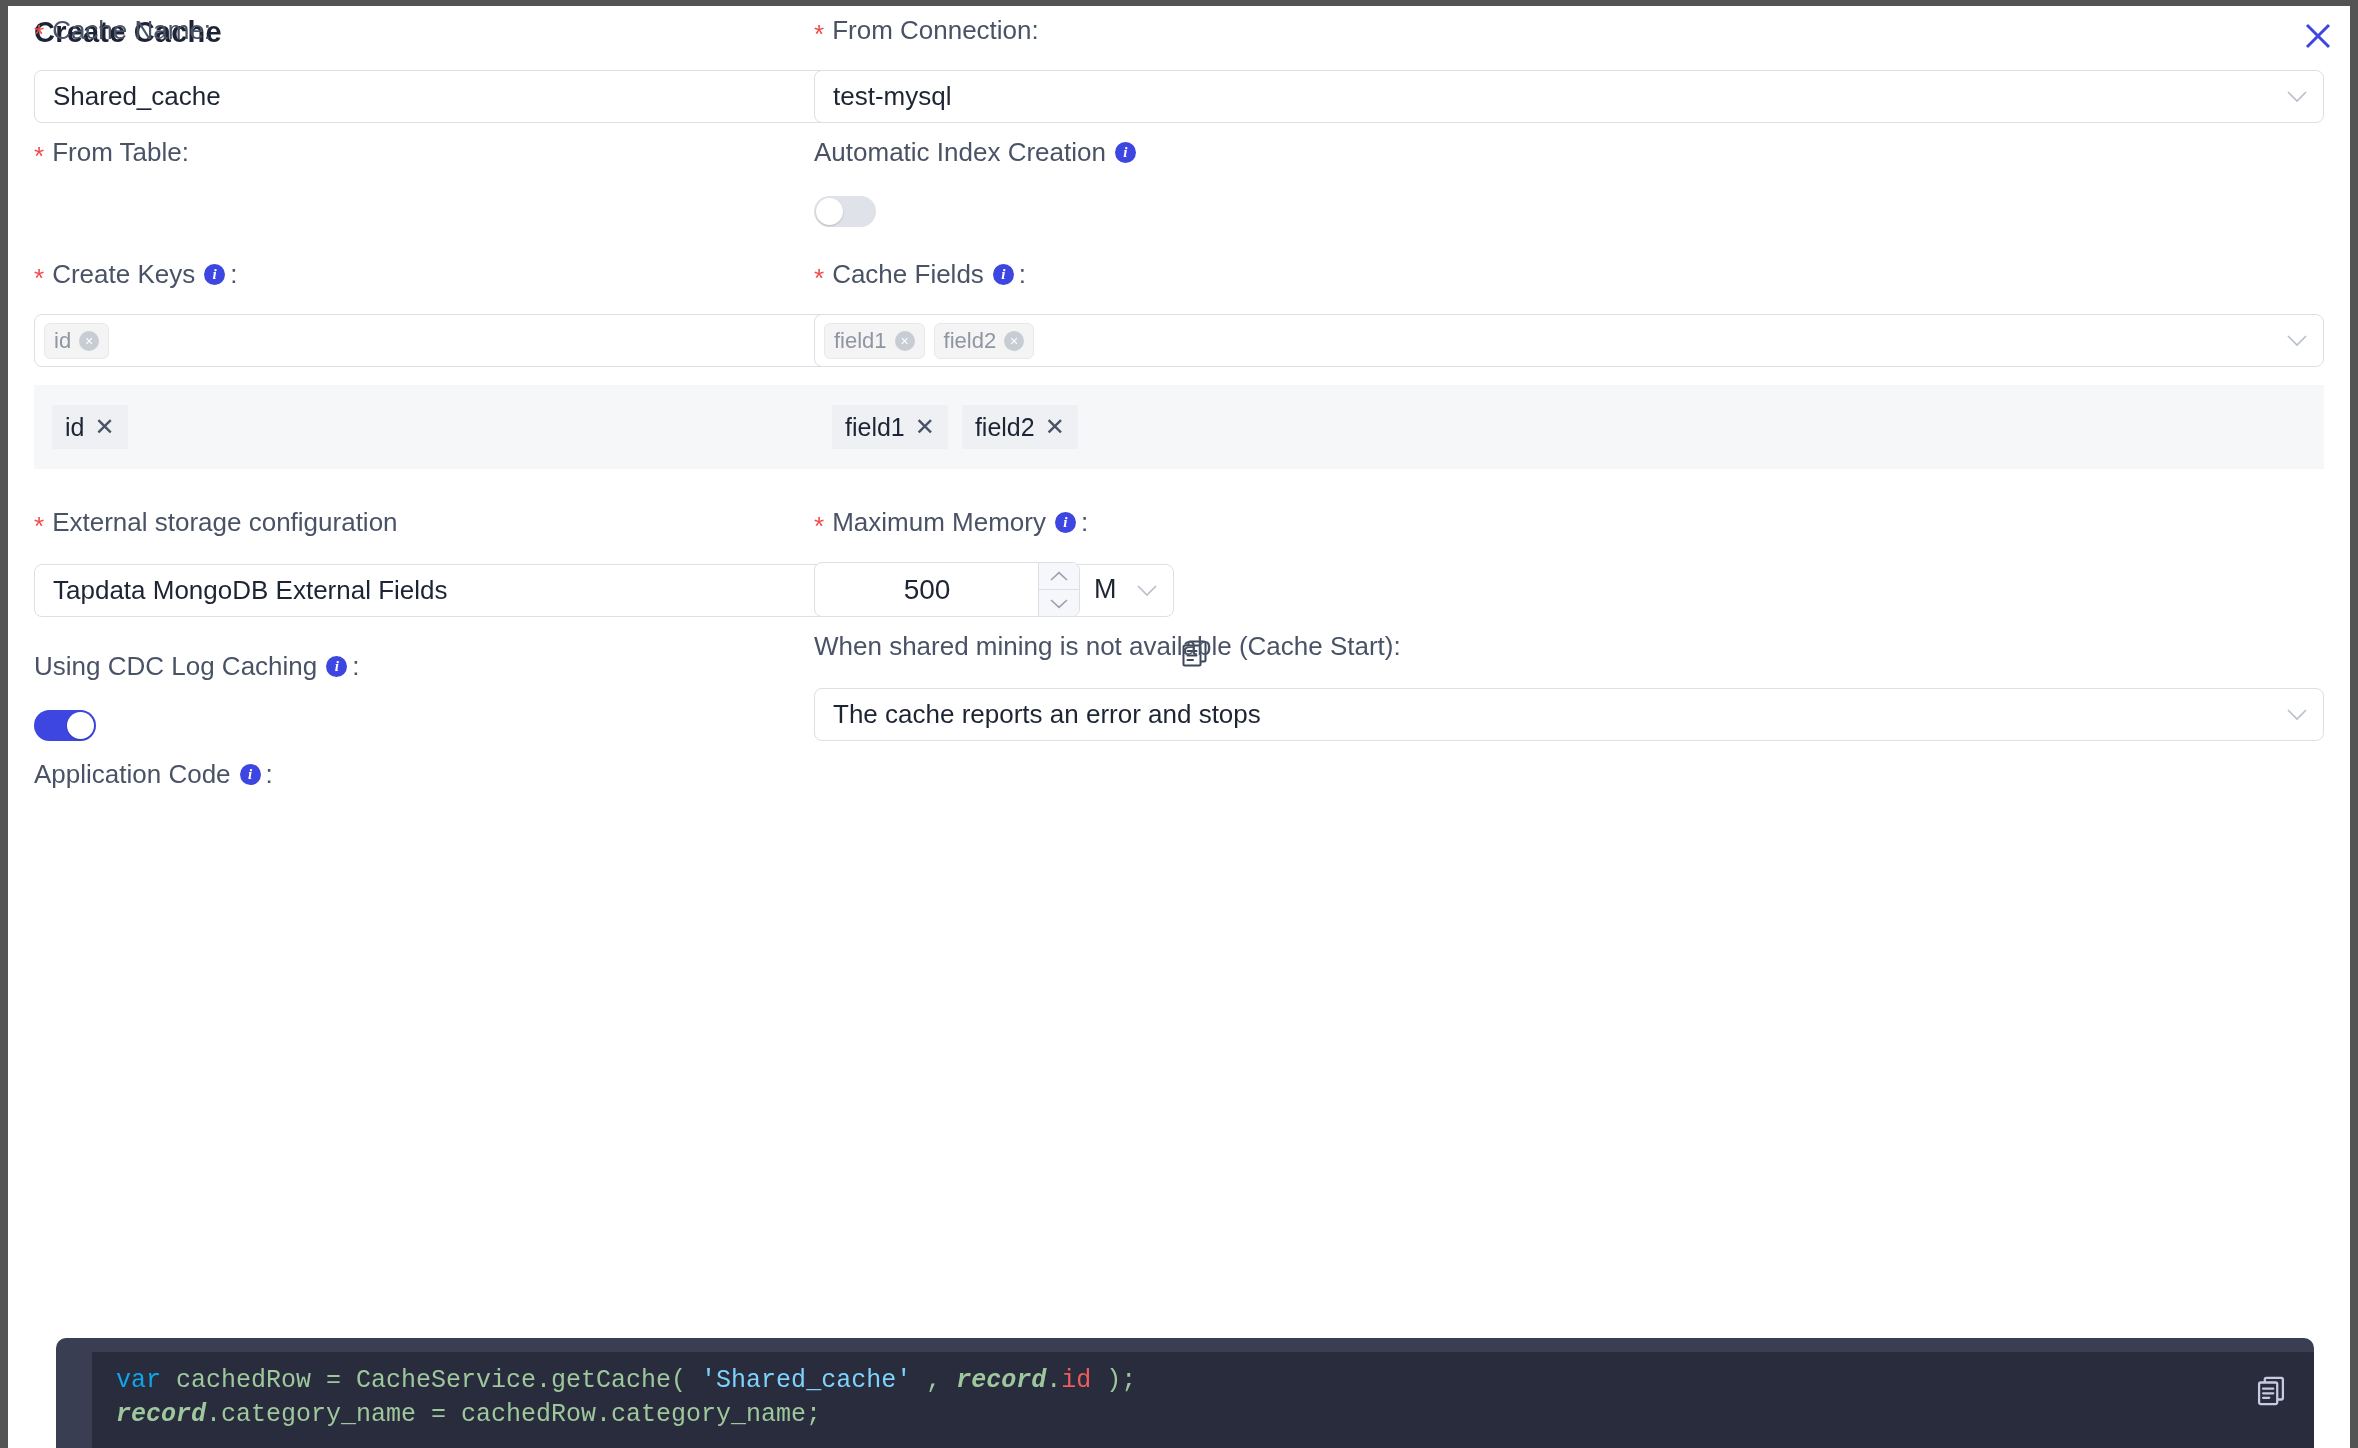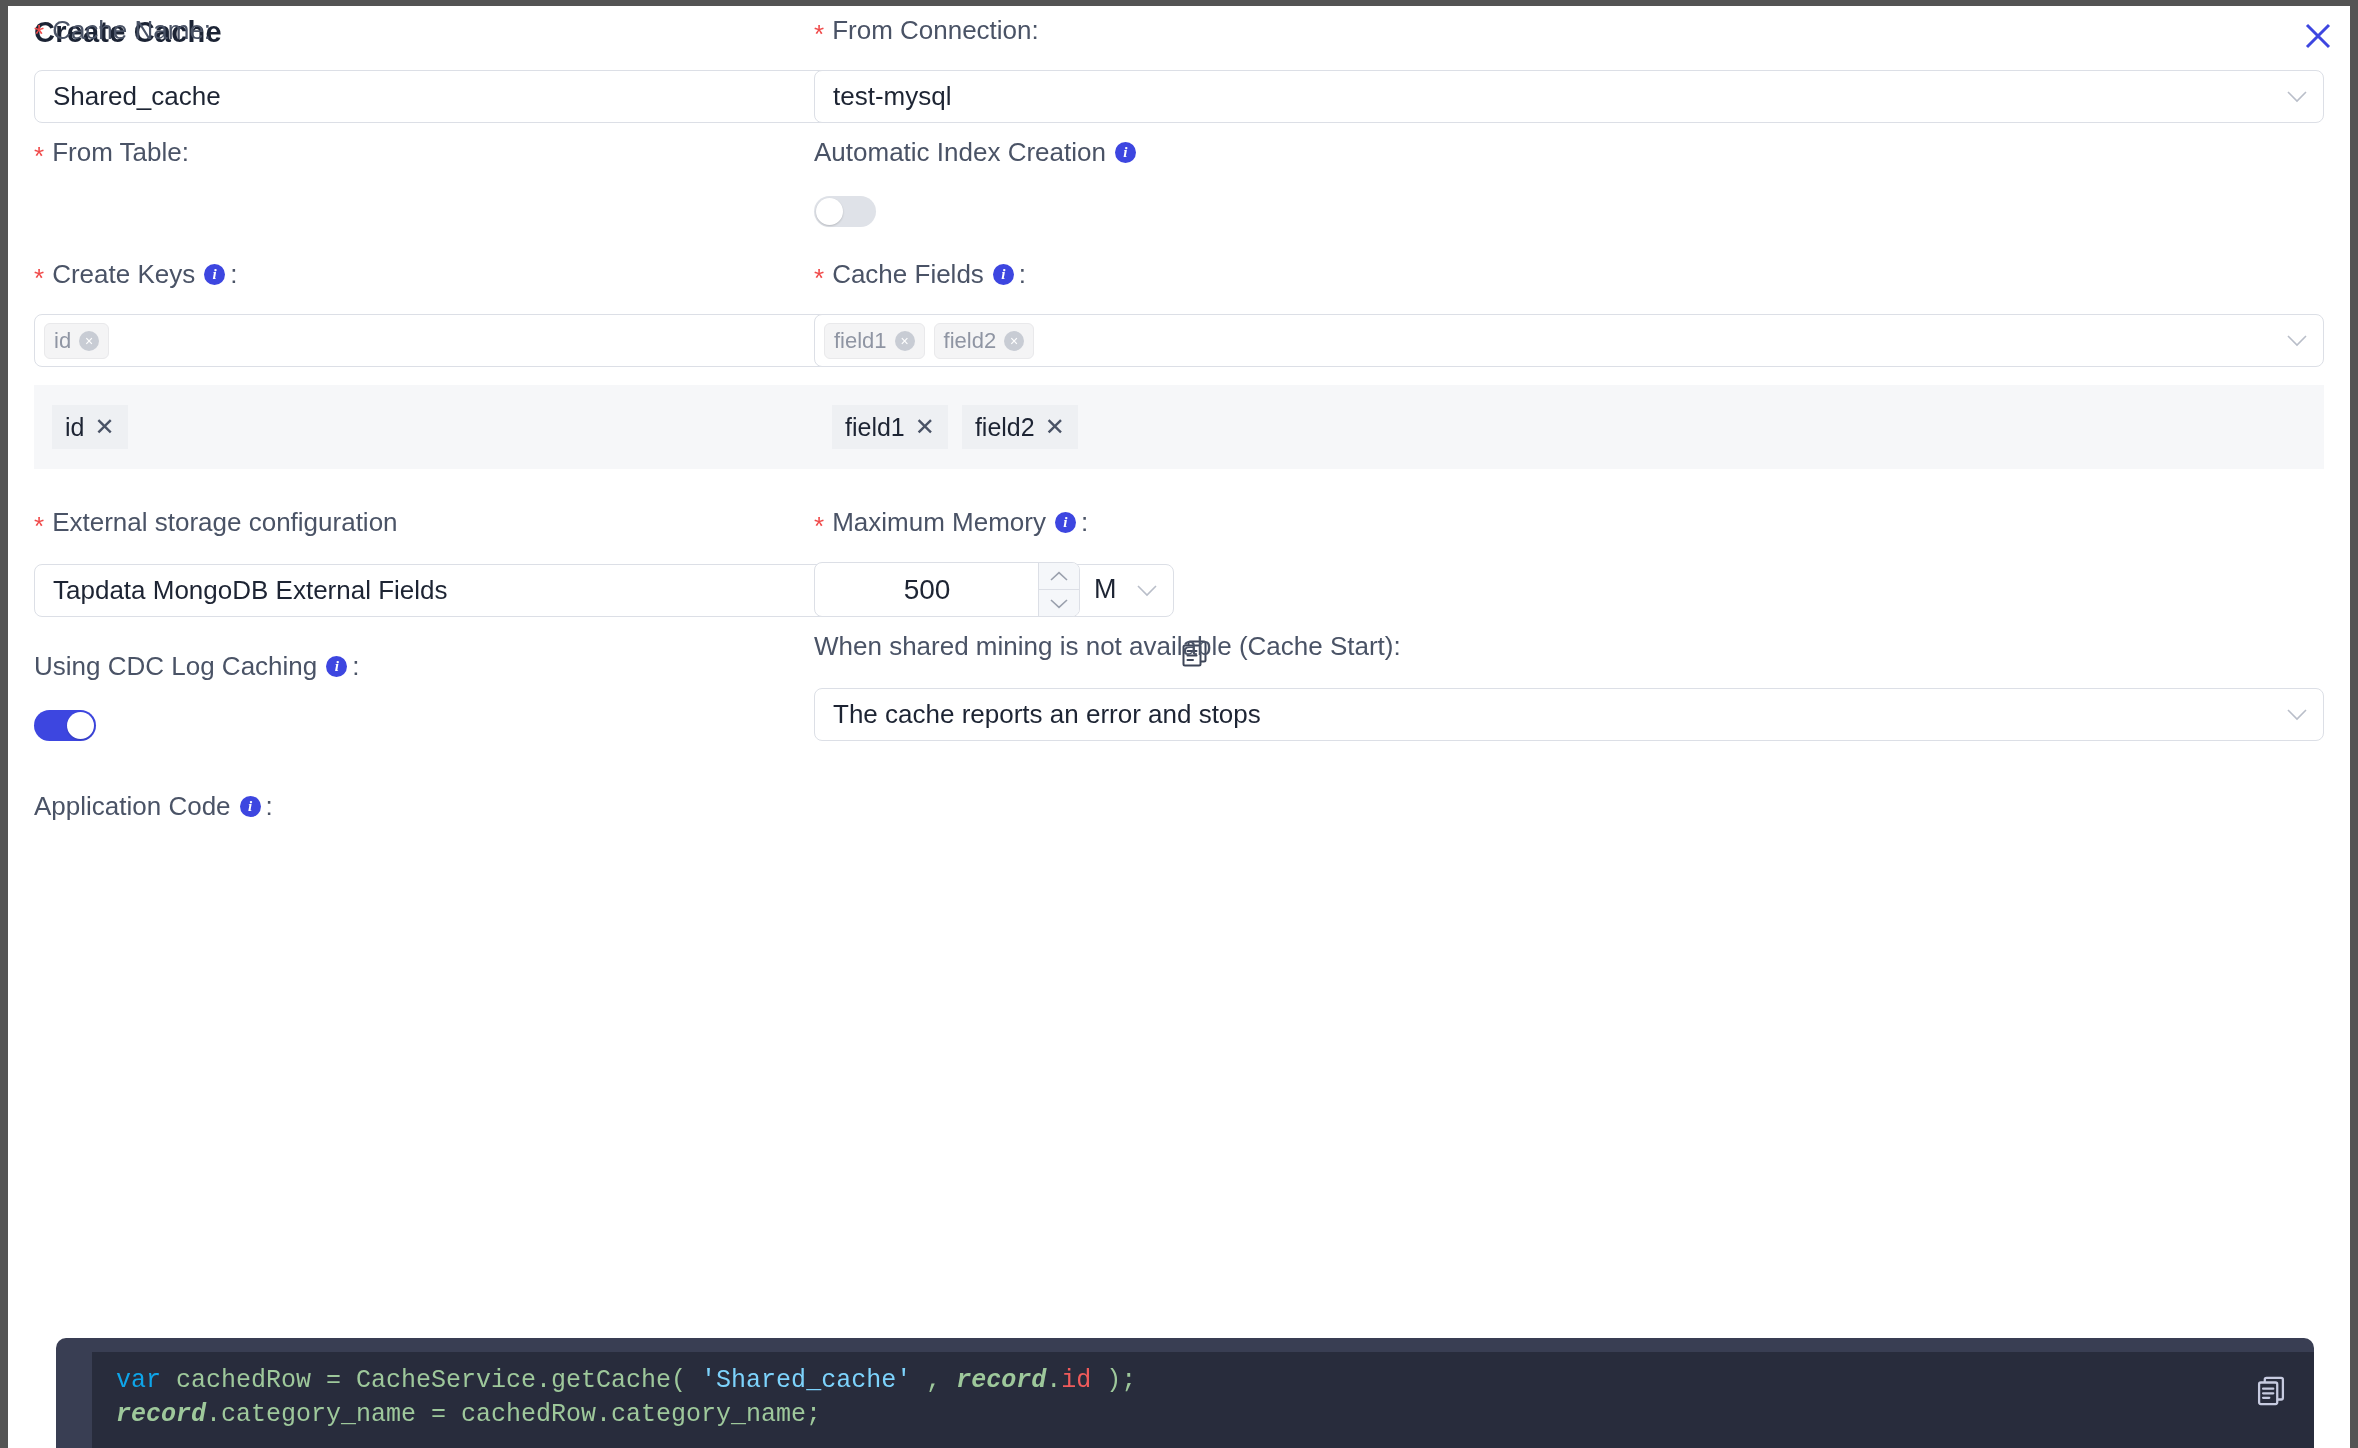--- a/index.html
+++ b/index.html
@@ -467,21 +467,21 @@
       <div class="inp select" style="margin-top:26px;width:1510px;">
         <span>The cache reports an error and stops</span>
         <span class="caret">
           <svg width="20" height="12" viewBox="0 0 20 12">
               <path d="M1 1 L10 10 L19 1" stroke="#b9bec9" stroke-width="1.6" fill="none"></path>
             </svg>
         </span>
       </div>
     </div>
 
-    <div class="col-l" style="top:784px;">
+    <div class="col-l" style="top:752px;">
       <div class="field-label">
         <span>Application Code</span>
         <span class="info-icon">i</span>
         <span class="lbl-colon">:</span>
       </div>
     </div>
 
     <div class="code-outer">
       <div class="code-inner">
         <div class="code-line"><span class="tok-kw">var</span><span> cachedRow = CacheService.getCache( </span><span class="tok-str">'Shared_cache'</span><span> , </span><span class="tok-bold">record</span><span>.</span><span class="tok-prop">id</span><span> );</span></div>

